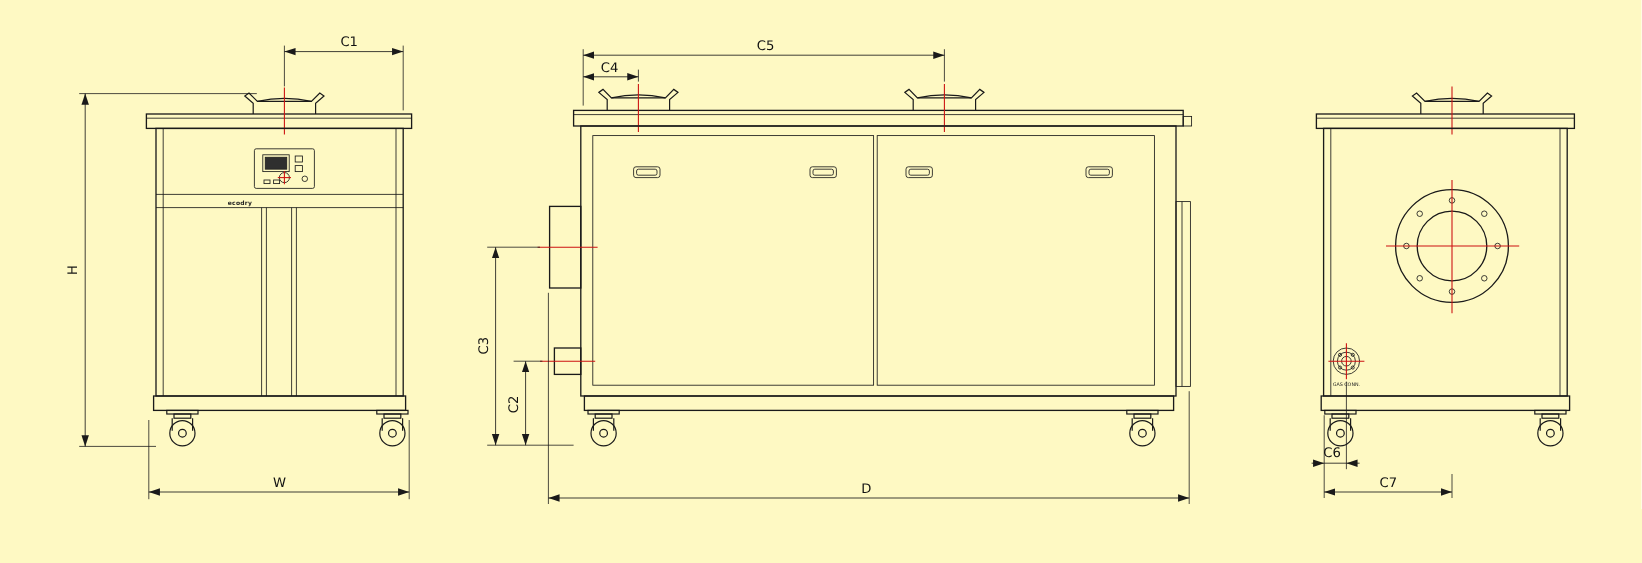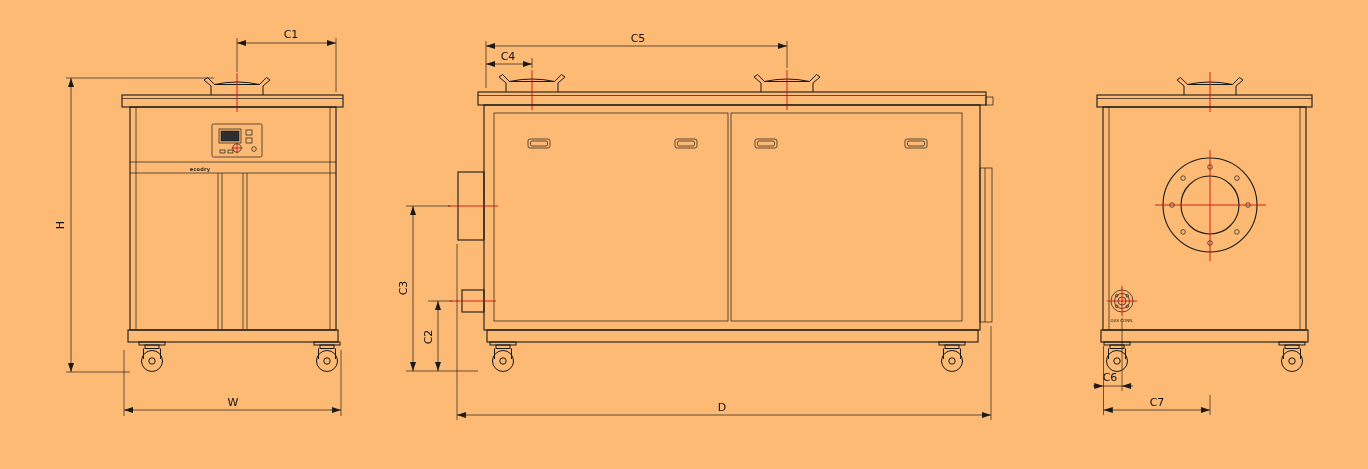--- a/index.html
+++ b/index.html
@@ -1,16 +1,16 @@
 <!DOCTYPE html>
 <html><head>
 <meta charset="utf-8">
 <style>
   html,body{margin:0;padding:0;background:#ffffff;}
-  .canvas{position:relative;width:1368px;height:469px;background:#fdba74;overflow:hidden;
+  .canvas{position:relative;width:1368px;height:469px;background:#fef9c3;overflow:hidden;
           font-family:"DejaVu Sans", sans-serif;}
   svg{display:block;}
   .obj{stroke:#1a1a1a;stroke-width:1.1;fill:none;stroke-linejoin:miter;stroke-linecap:square;}
   .obj2{stroke:#1a1a1a;stroke-width:0.7;fill:none;}
   .extline{stroke:#1a1a1a;stroke-width:0.65;fill:none;}
   .dimline{stroke:#1a1a1a;stroke-width:0.7;fill:none;}
   .cline{stroke:#cc1111;stroke-width:0.9;fill:none;}
   text.dim{font-size:11px;fill:#111111;text-anchor:middle;font-family:"DejaVu Sans",sans-serif;}
   text.brand{font-size:5px;font-weight:bold;fill:#222222;text-anchor:middle;letter-spacing:0.2px;
              font-family:"DejaVu Sans",sans-serif;}

